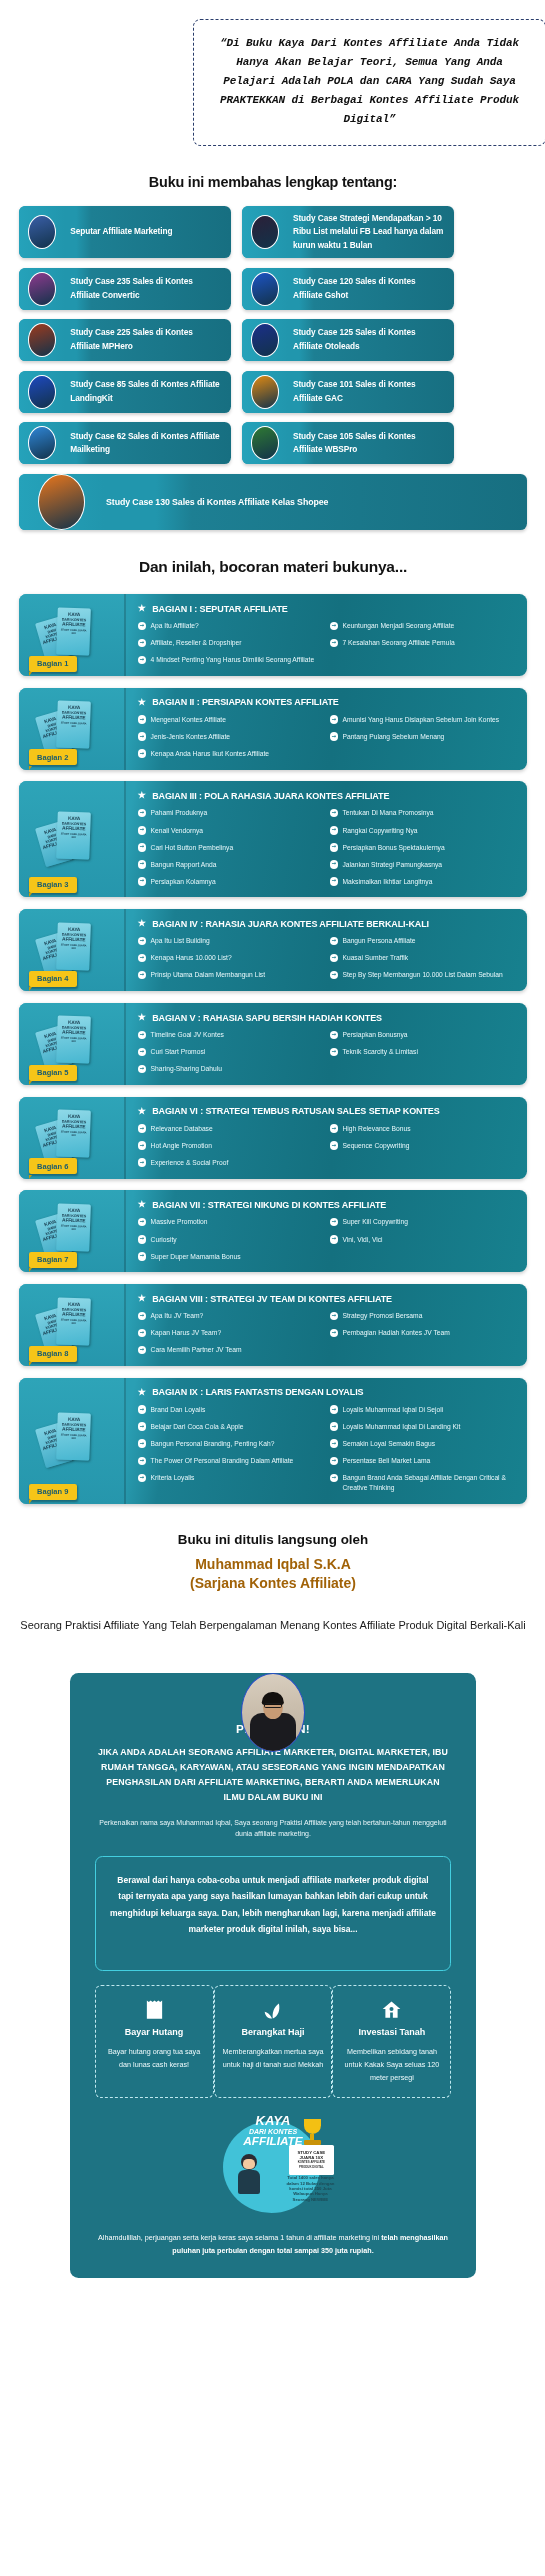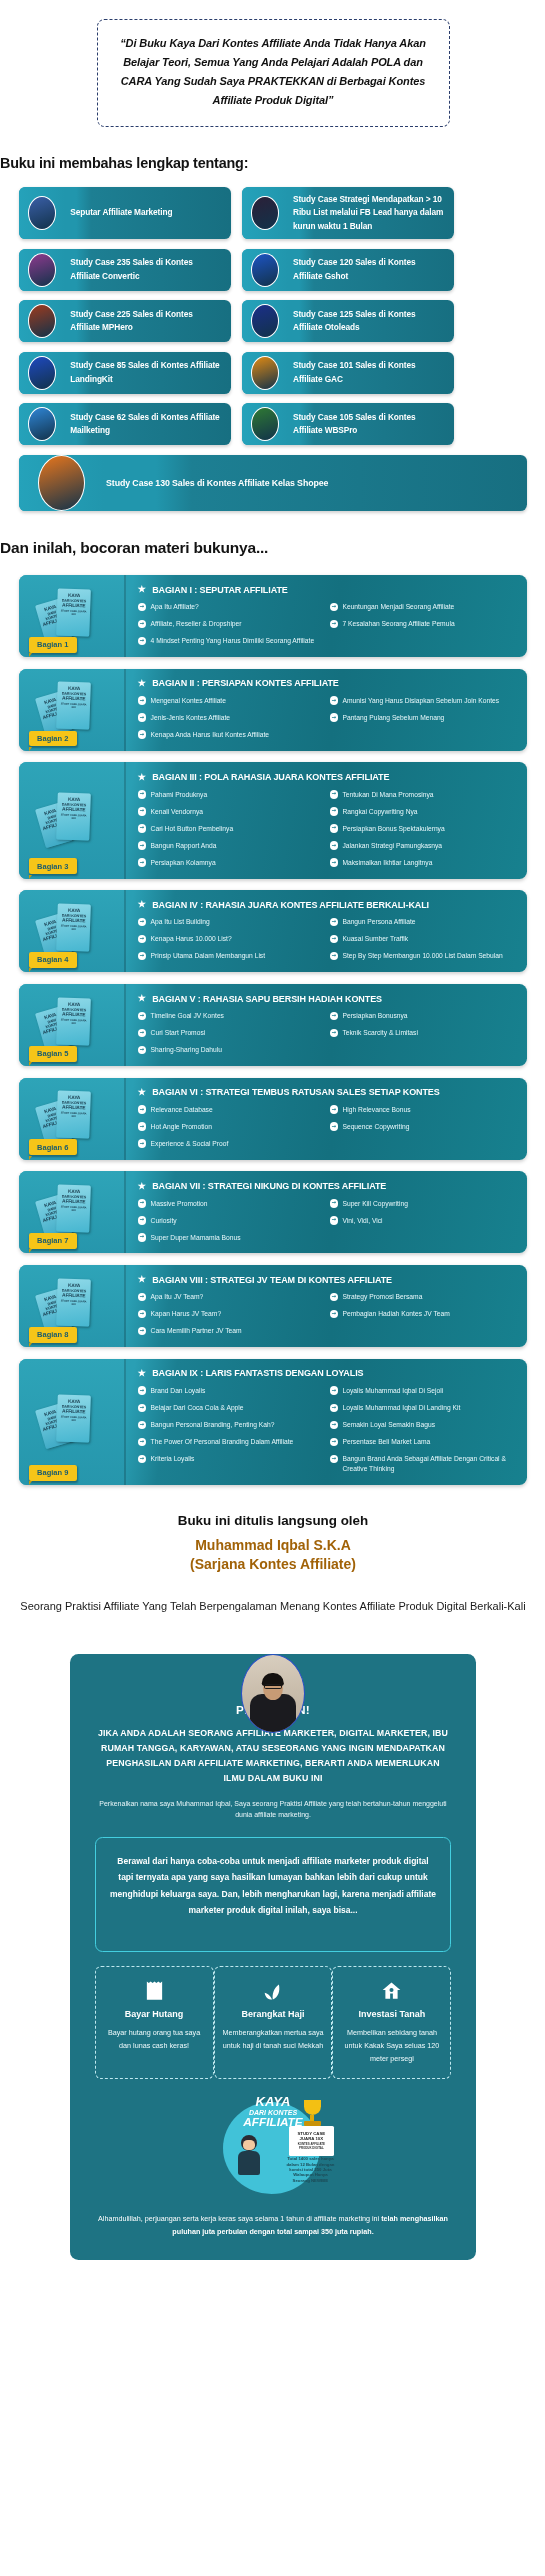--- a/index.html
+++ b/index.html
@@ -7,40 +7,40 @@
   body {
     font-family: "Liberation Sans", sans-serif;
     background:#ffffff;
     width:546px;
     color:#111;
     -webkit-font-smoothing: antialiased;
   }
   .page { width:546px; position:relative; padding-bottom:13px; }
 
   
-  .quote-wrap { padding:19px 0 5.3px; display:flex; justify-content:center; }
+  .quote-wrap { padding:19px 0 5.3px; display:flex; justify-content:flex-end;font-family:Liberation Mono, monospace; }
   .quote-box {
     width:353px;
     border:1.1px dashed #2a3d6b;
     border-radius:7.5px;
     padding:14px 18px 16px;
     text-align:center;
   }
   .quote-box p {
     font-style:italic;
     font-weight:bold;
     font-size:11px;
     line-height:1.72;
     color:#111;
     letter-spacing:-0.1px;
   }
 
   
   .headline {
-    text-align:left;
+    text-align:center;
     font-size:14.4px;
     font-weight:bold;
     color:#131313;
     margin:23.5px 0 16px;
     letter-spacing:-0.2px;
   }
   .headline.big { font-size:15.5px; margin:28px 0 18px; }
 
   
   .cards {

